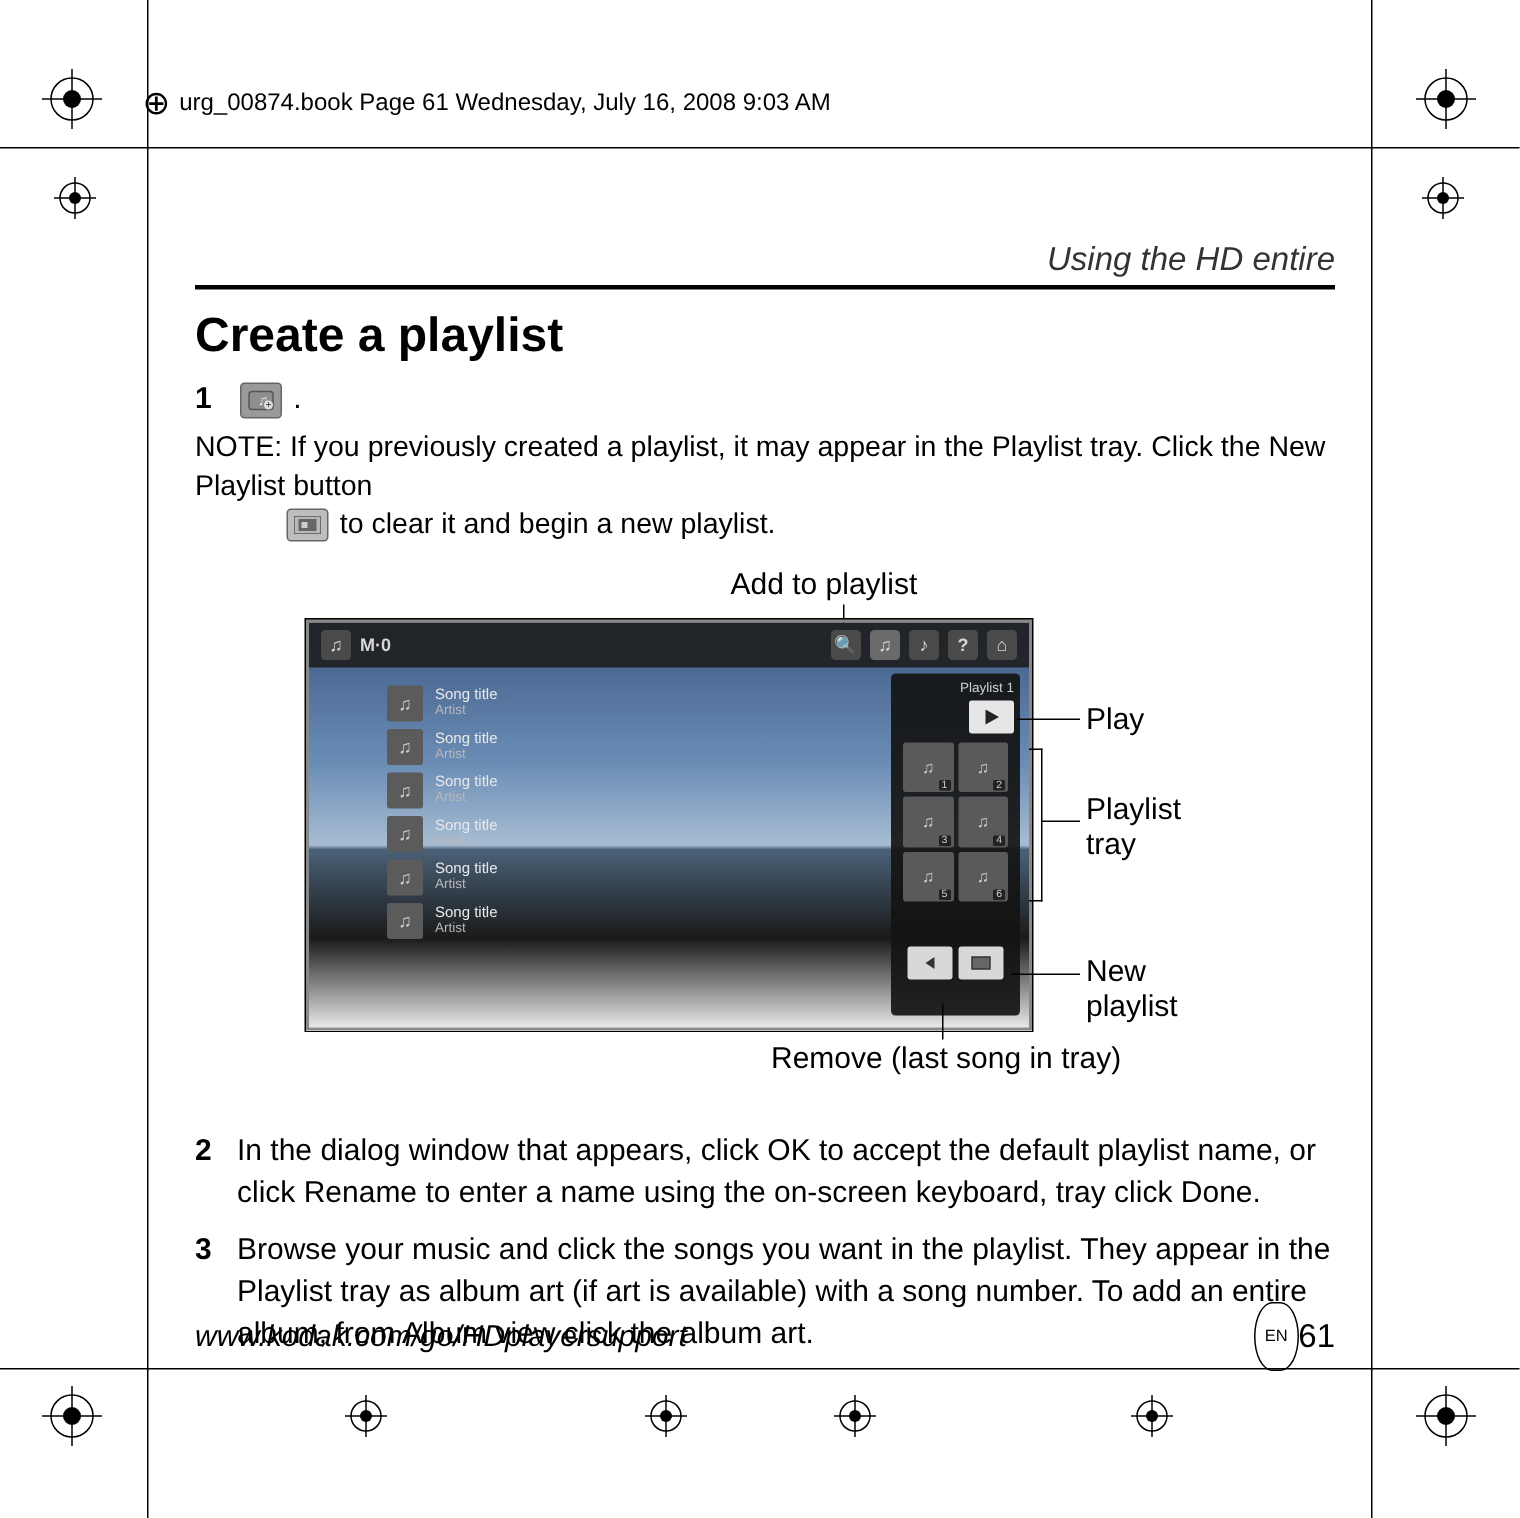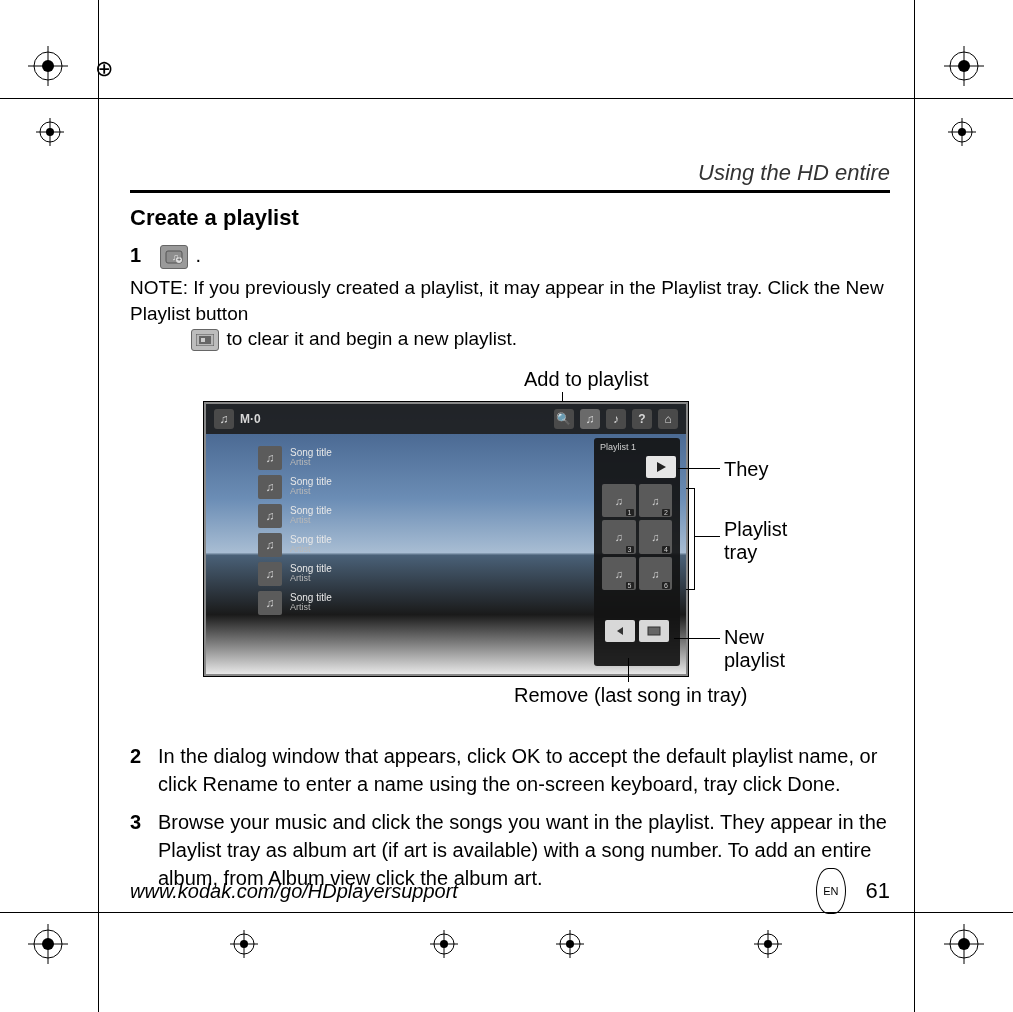--- a/index.html
+++ b/index.html
@@ -50,21 +50,21 @@
   .section-header {
     text-align: right;
     font-style: italic;
     font-size: 22px;
     color: #333;
     border-bottom: 3px solid #000;
     padding-bottom: 4px;
     margin-bottom: 12px;
   }
   h2.title {
-    font-size: 22px;
+    font-size: 32px;
     font-weight: bold;
     margin: 0 0 10px 0;
   }
   .step {
     display: flex;
     gap: 14px;
     font-size: 20px;
     line-height: 1.4;
     margin-bottom: 6px;
   }
@@ -192,20 +192,21 @@
     background: rgba(20,20,20,0.92);
     border-radius: 3px;
     padding: 4px;
     box-sizing: border-box;
   }
   .playlist-title {
     color: #d0d0d0;
     font-size: 9px;
     margin-bottom: 4px;
     padding-left: 2px;
+    text-align: right;
   }
   .play-btn {
     width: 30px;
     height: 22px;
     background: #e6e6e6;
     margin: 0 0 6px auto;
     border-radius: 2px;
     display: flex;
     align-items: center;
     justify-content: center;
@@ -269,21 +270,20 @@
     font-style: italic;
   }
   .footer .url { flex: 1; }
   .en-badge {
     display: inline-flex;
     border: 1px solid #000;
     border-radius: 50%/60%;
     font-size: 11px;
     font-style: normal;
     padding: 16px 6px;
-    margin-right: 20px;
   }
   .page-num {
     font-style: normal;
     font-size: 22px;
   }
   .target-mark {
     position: absolute;
   }
   .target-mark svg { display: block; }
 </style>
@@ -373,20 +373,21 @@
   <svg width="28" height="28">
       <circle cx="14" cy="14" r="10" fill="none" stroke="#000"></circle>
       <circle cx="14" cy="14" r="4" fill="#000"></circle>
       <line x1="14" y1="0" x2="14" y2="28" stroke="#000"></line>
       <line x1="0" y1="14" x2="28" y2="14" stroke="#000"></line>
     </svg>
 </div>
 
 <div class="header-tag">
   <span class="bigoplus">⊕</span>
+  <span>urg_00874.book  Page 61  Wednesday, July 16, 2008  9:03 AM</span>
 </div>
 
 <div class="content">
   <div class="section-header">Using the HD entire</div>
   <h2 class="title">Create a playlist</h2>
 
   <div class="step">
     <div class="num">1</div>
     <div class="step-body">
       <span class="inline-icon">
@@ -409,21 +410,21 @@
           <rect x="0" y="0" width="18" height="12" fill="#b8b8b8" stroke="#555"></rect>
           <rect x="3" y="2" width="12" height="8" fill="#666"></rect>
           <rect x="5" y="4" width="4" height="4" fill="#ccc"></rect>
         </svg>
     </span>
     <span> to clear it and begin a new playlist.</span>
   </div>
 
   <div class="figure-area">
 
-    <div class="callout" style="left:394px; top:0;">Add to playlist</div>
+    <div class="callout" style="left:357px; top:0;">Add to playlist</div>
     <div class="callout-line" style="left:432px; top:24px; width:1px; height:24px;"></div>
 
     <div class="screenshot">
       <div class="topbar">
         <div class="tb-icon">♫</div>
         <span>M·0</span>
         <div class="spacer"></div>
         <div class="tb-icon">🔍</div>
         <div class="tb-icon" style="background:#6a6a6a;">♫</div>
         <div class="tb-icon">♪</div>
@@ -499,21 +500,21 @@
           </div>
           <div class="panel-btn">
             <svg width="14" height="12">
                 <rect x="1" y="2" width="12" height="8" fill="#666" stroke="#333"></rect>
               </svg>
           </div>
         </div>
       </div>
     </div>
 
-    <div class="callout" style="left:594px; top:90px;">They</div>
+    <div class="callout" style="left:594px; top:90px;">Play</div>
     <div class="callout-line" style="left:548px; top:100px; width:42px; height:1px;"></div>
 
     <div class="callout" style="left:594px; top:150px; white-space:pre-line;">Playlist
 tray</div>
     <div class="bracket" style="left:556px; top:120px; height:100px;"></div>
     <div class="callout-line" style="left:564px; top:168px; width:26px; height:1px;"></div>
 
     <div class="callout" style="left:594px; top:258px; white-space:pre-line;">New
 playlist</div>
     <div class="callout-line" style="left:544px; top:270px; width:46px; height:1px;"></div>

